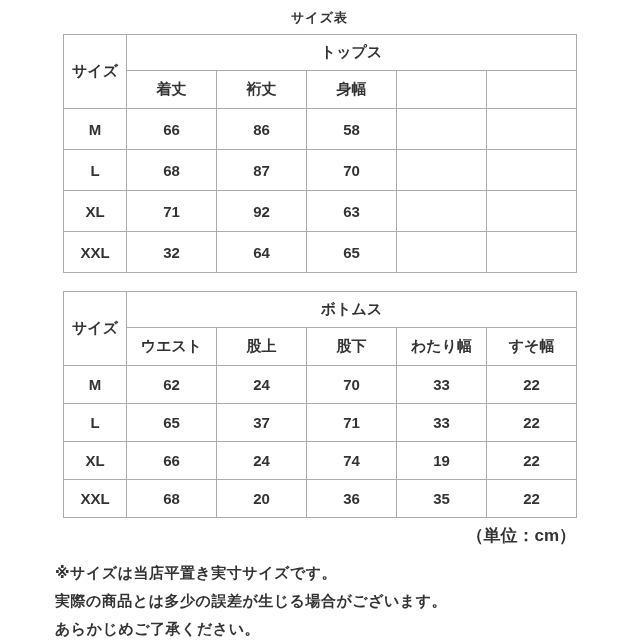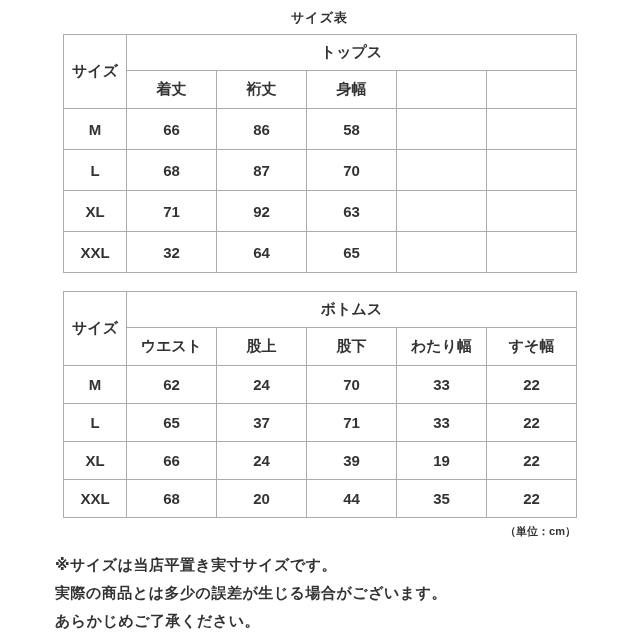--- a/index.html
+++ b/index.html
@@ -39,21 +39,21 @@
   col.c-data { width: 90px; }
   .row-group th { height: 36px; }
   .row-cols th { height: 38px; }
   .table-tops tbody th, .table-tops tbody td { height: 41px; }
   .table-bottoms tbody th, .table-bottoms tbody td { height: 38px; }
   .table-bottoms { margin-top: 18px; }
   .unit {
     width: 513px;
     margin: 6px 16px 0 63px;
     text-align: right;
-    font-size: 11px;
+    font-size: 17px;
   }
   .notes {
     margin: 12px 0 0 55px;
     font-size: 15px;
     line-height: 28px;
     letter-spacing: 0.5px;
   }
 </style>
 </head>
 <body>
@@ -156,29 +156,29 @@
           <td>65</td>
           <td>37</td>
           <td>71</td>
           <td>33</td>
           <td>22</td>
         </tr>
         <tr>
           <th>XL</th>
           <td>66</td>
           <td>24</td>
-          <td>39</td>
+          <td>74</td>
           <td>19</td>
           <td>22</td>
         </tr>
         <tr>
           <th>XXL</th>
           <td>68</td>
           <td>20</td>
-          <td>44</td>
+          <td>36</td>
           <td>35</td>
           <td>22</td>
         </tr>
       </tbody>
   </table>
 
   <div class="unit">（単位：cm）</div>
 
   <div class="notes">
     <div>※サイズは当店平置き実寸サイズです。</div>

